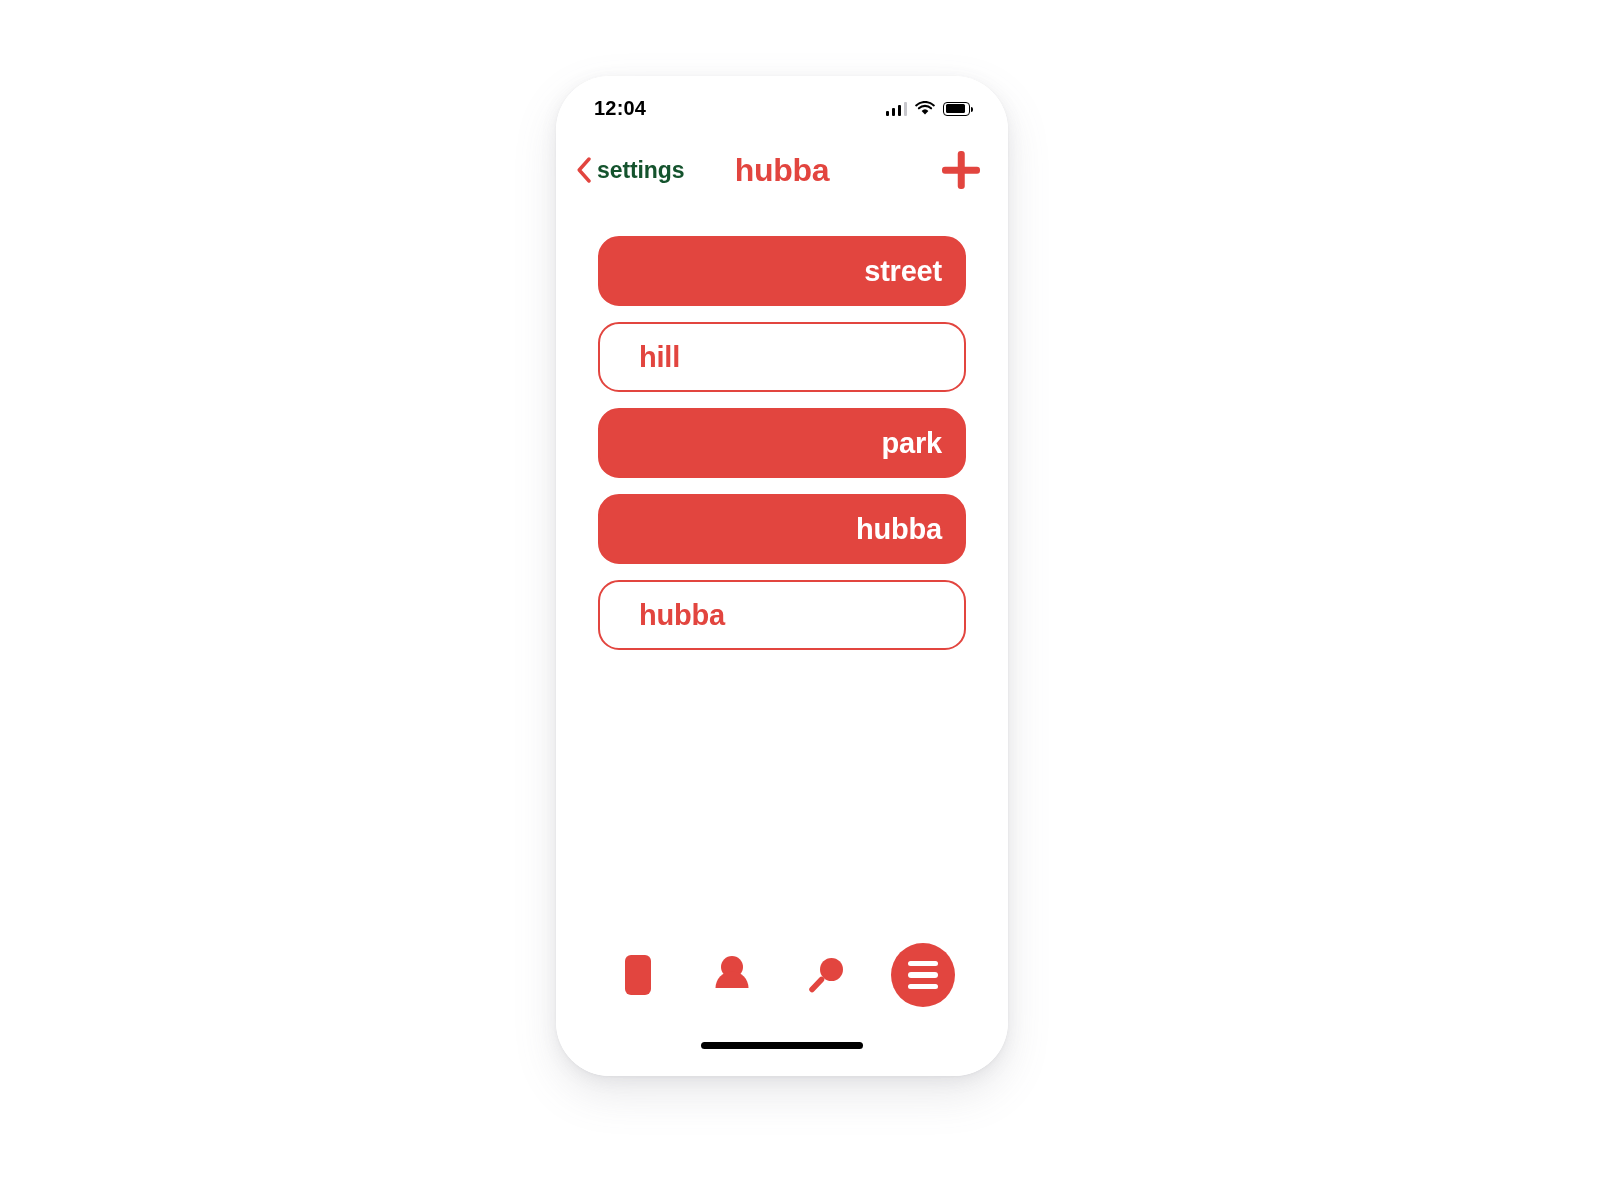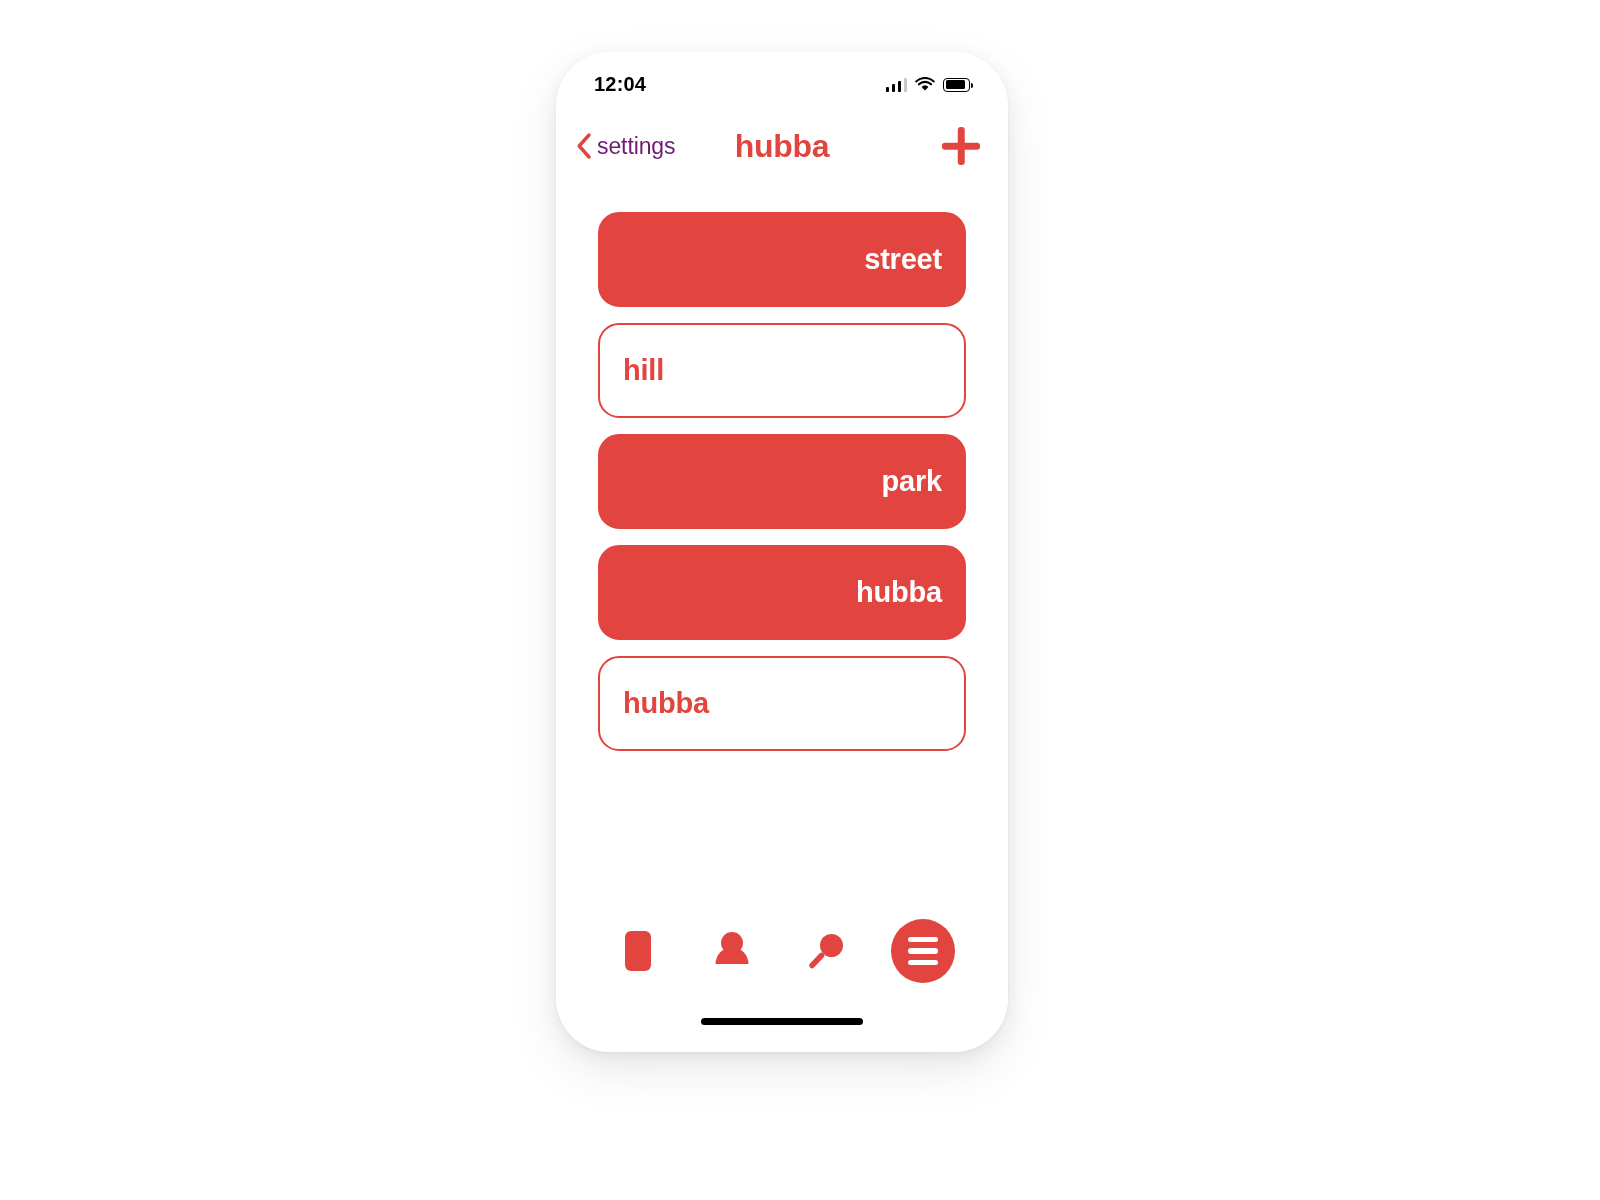--- a/index.html
+++ b/index.html
@@ -16,21 +16,21 @@
     position: relative;
     width: 1600px;
     height: 1200px;
     background: #ffffff;
   }
 
   
   .phone {
     position: absolute;
     left: 556px;
-    top: 52px;
+    top: 76px;
     width: 452px;
     height: 1000px;
     background: #ffffff;
     border-radius: 54px;
     box-shadow:
       0 18px 44px rgba(120,120,130,0.16),
       0 4px 16px rgba(120,120,130,0.10),
       0 1px 3px rgba(120,120,130,0.08);
   }
 
@@ -125,22 +125,22 @@
     cursor: pointer;
     padding: 6px 6px;
   }
   .chev {
     width: 16px;
     height: 26px;
     flex: none;
   }
   .nav-back-label {
     font-size: 23px;
-    color: #701a75;
-    font-weight: normal;
+    color: #14532d;
+    font-weight: bold;
     letter-spacing: -0.1px;
   }
   .nav-title {
     position: absolute;
     left: 0;
     right: 0;
     text-align: center;
     font-size: 32px;
     font-weight: bold;
     color: #e2453f;
@@ -179,42 +179,42 @@
   .list {
     flex: 1;
     padding: 30px 42px 0 42px;
     box-sizing: border-box;
     display: flex;
     flex-direction: column;
     gap: 16px;
     overflow: hidden;
   }
   .row {
-    height: 95px;
+    height: 70px;
     border-radius: 21px;
     box-sizing: border-box;
     display: flex;
     align-items: center;
     cursor: pointer;
     flex: none;
   }
   .row-filled {
     background: #e2453f;
     border: 2px solid #e2453f;
     justify-content: flex-end;
     padding-right: 22px;
   }
   .row-filled .row-label {
     color: #ffffff;
   }
   .row-outline {
     background: #ffffff;
     border: 2px solid #e2453f;
     justify-content: flex-start;
-    padding-left: 23px;
+    padding-left: 39px;
   }
   .row-outline .row-label {
     color: #e2453f;
   }
   .row-label {
     font-size: 29px;
     font-weight: bold;
     letter-spacing: -0.2px;
   }
 

